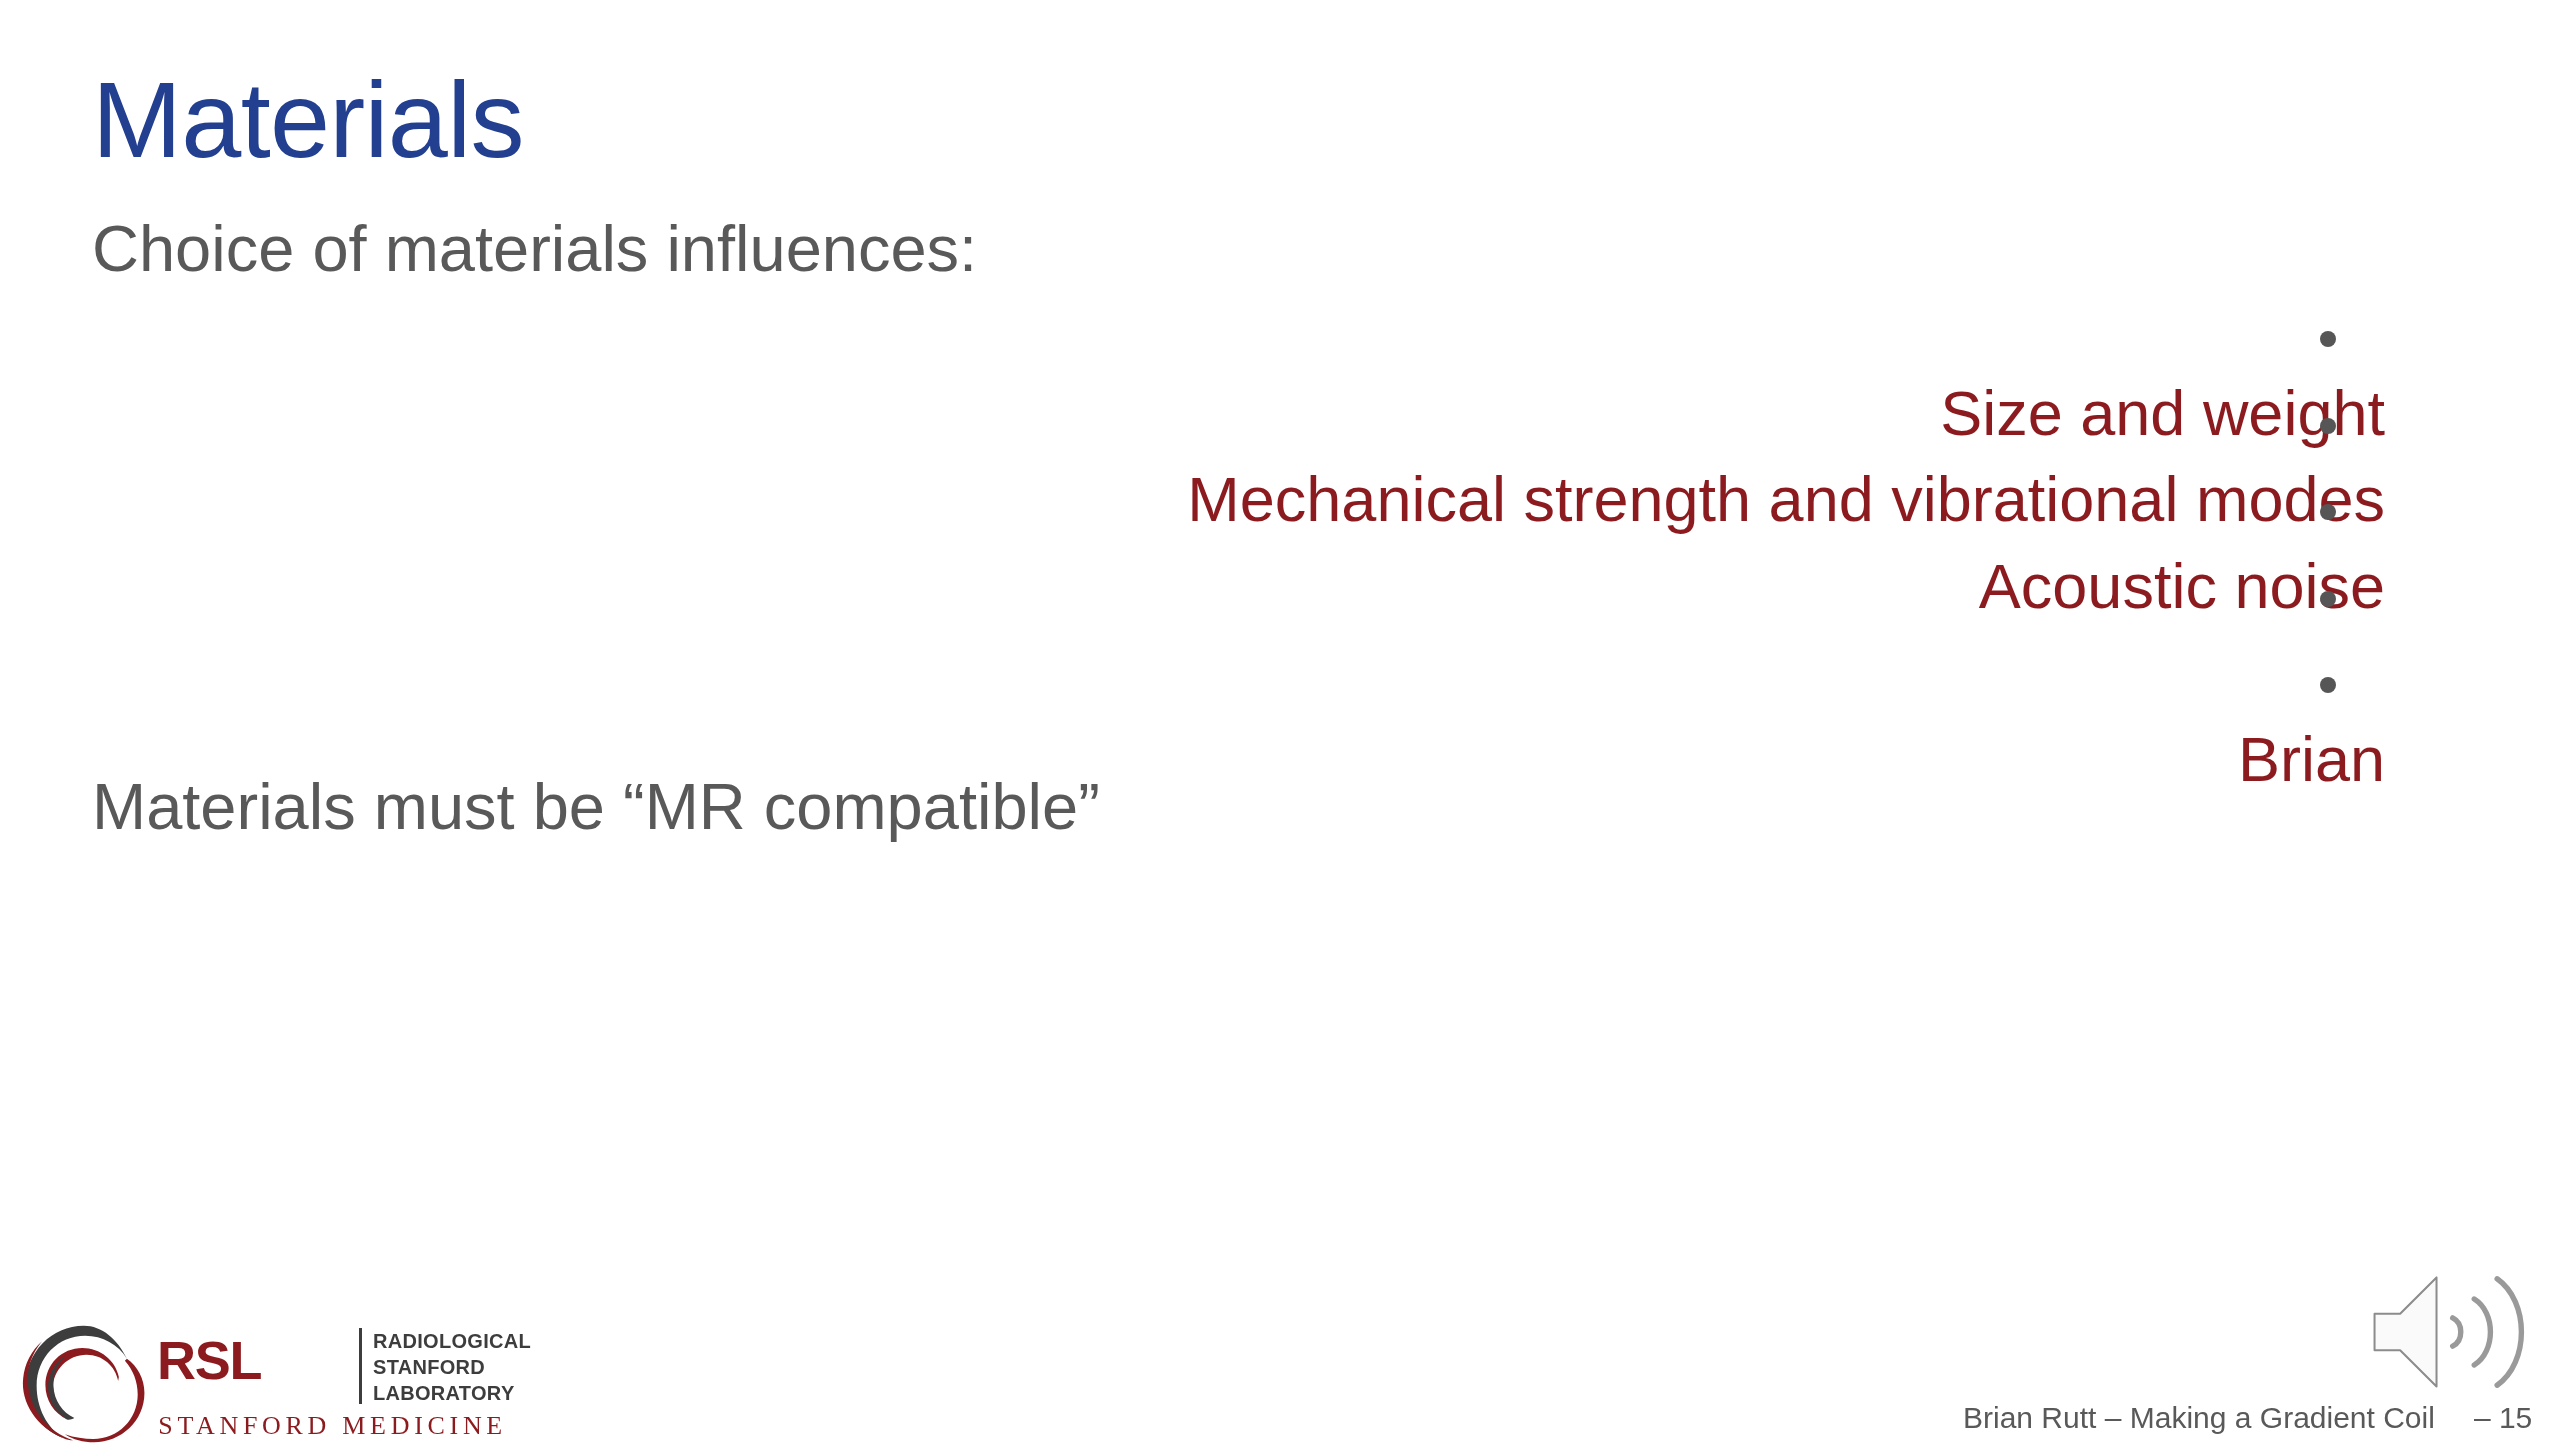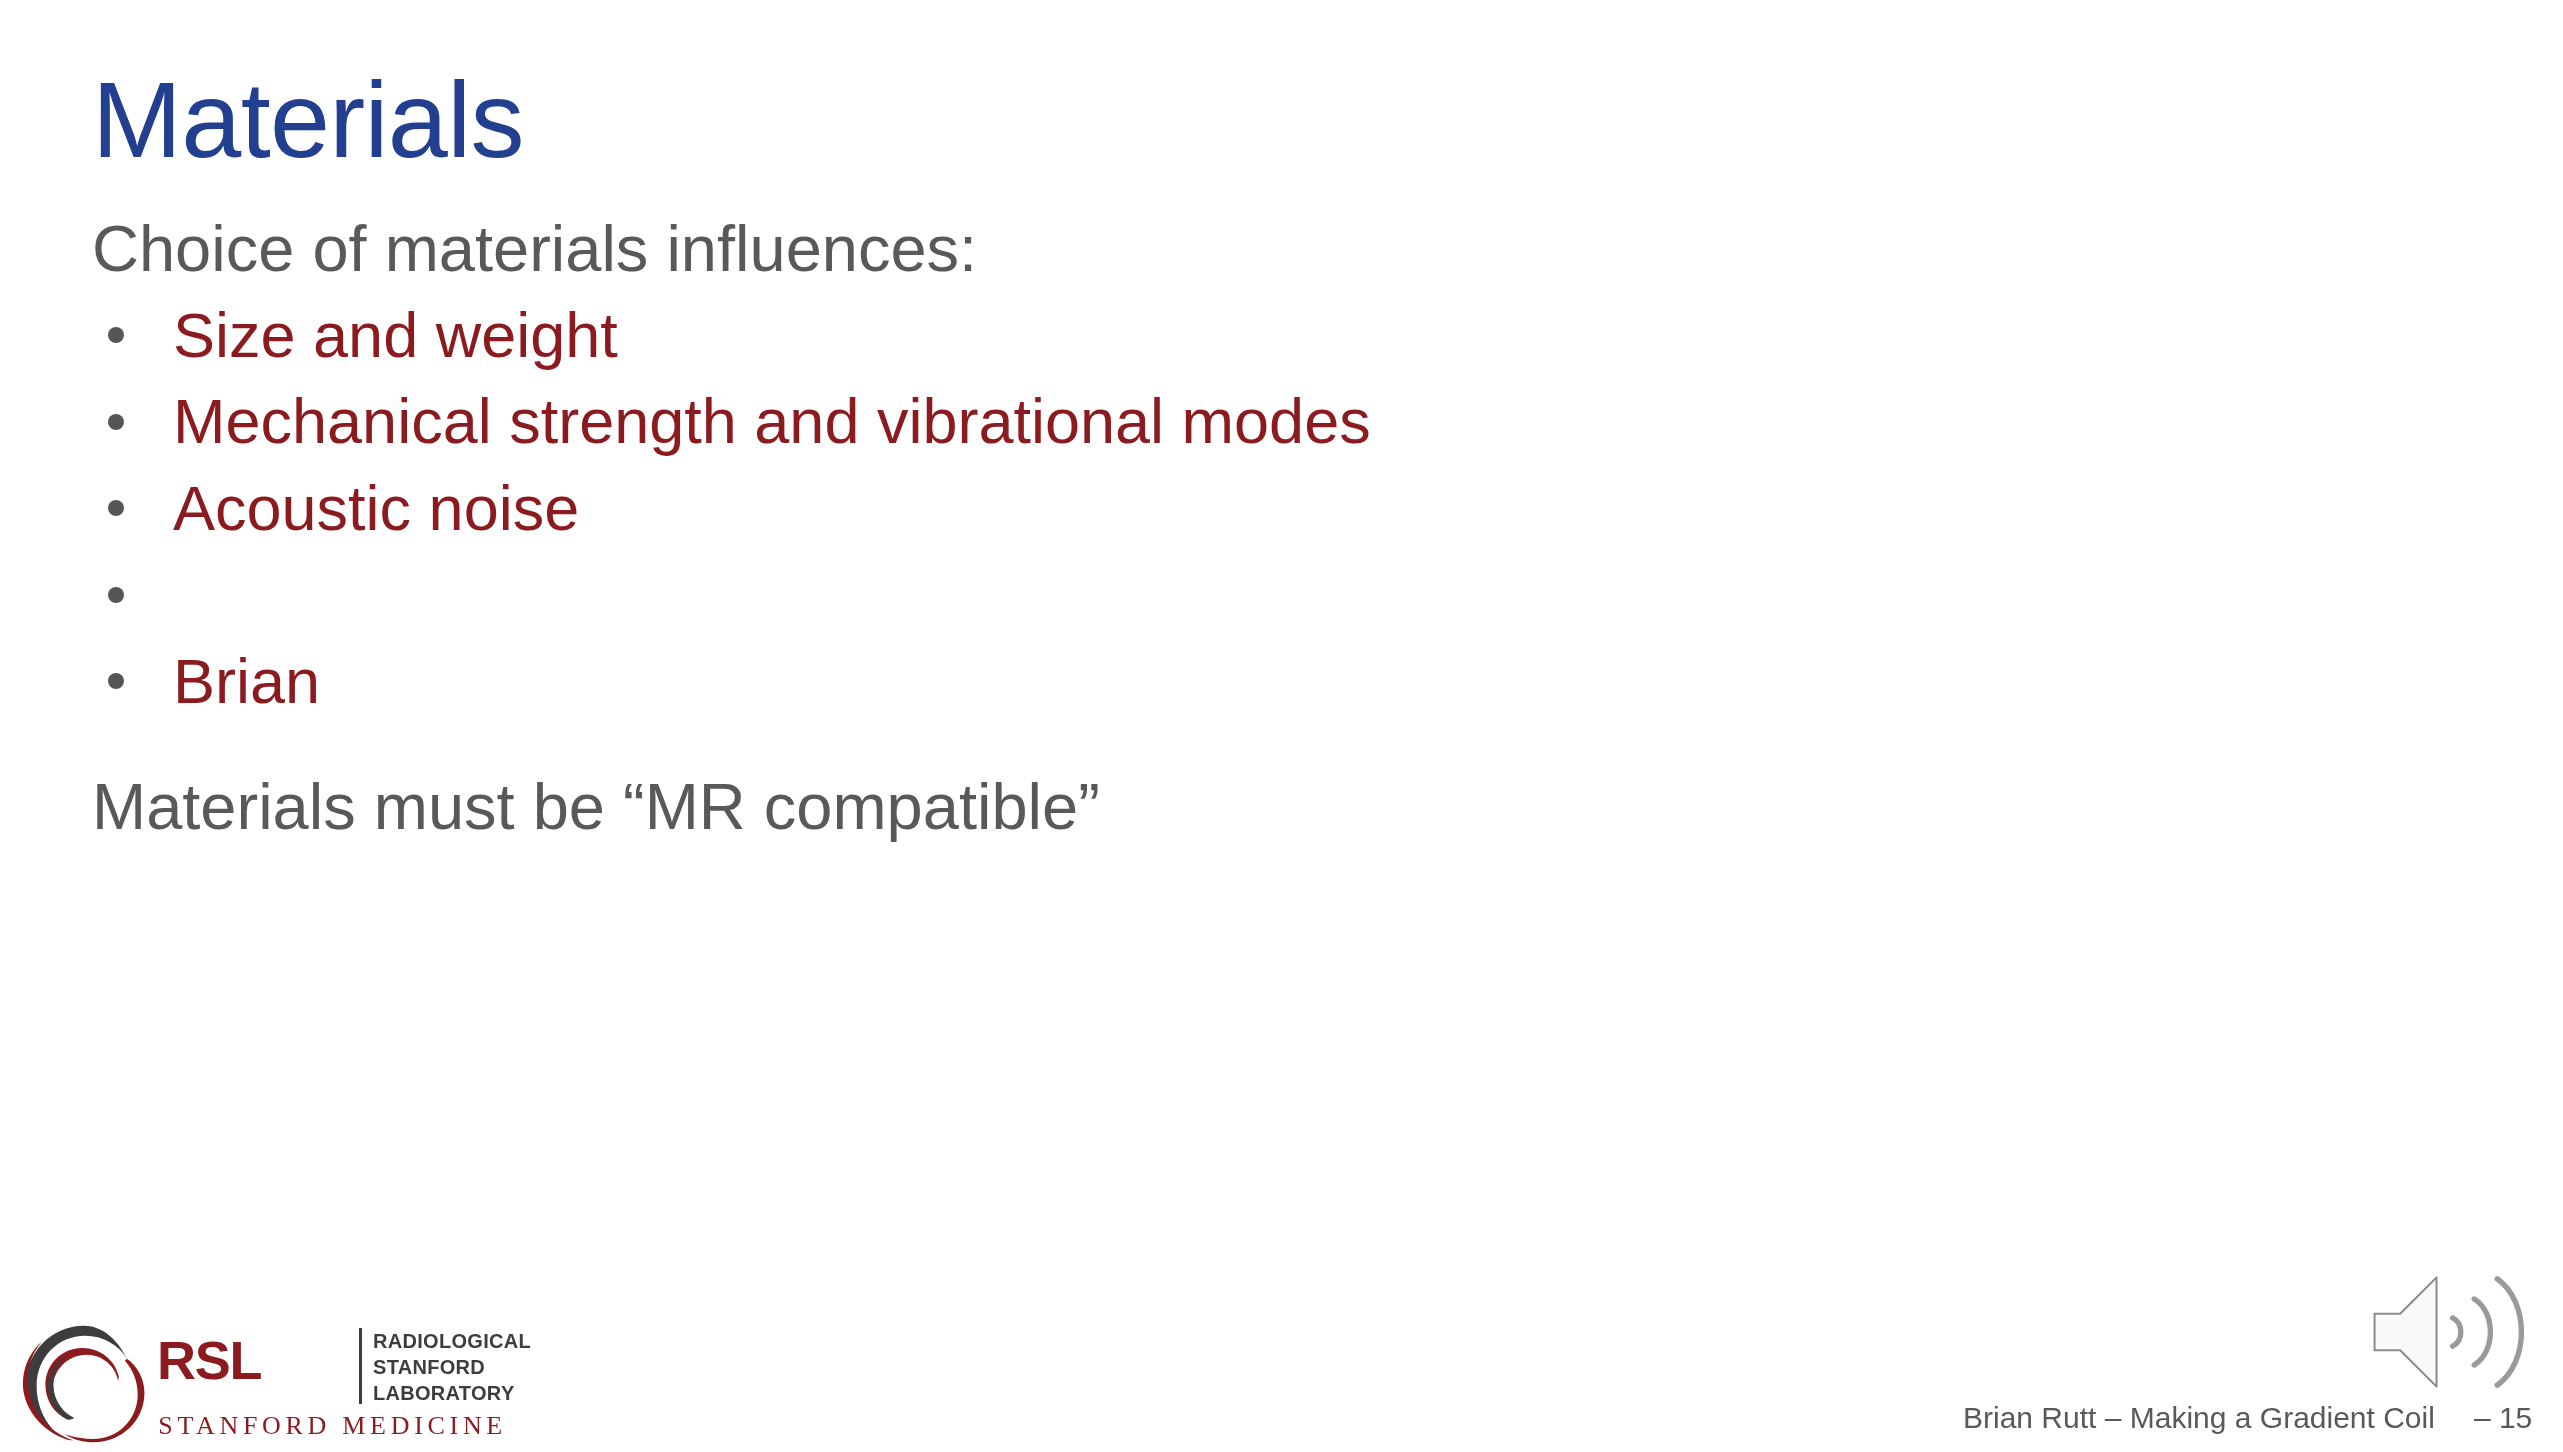--- a/index.html
+++ b/index.html
@@ -48,23 +48,24 @@
   }
 
   #bullet-list {
     list-style: none;
     margin: 17.5px 0 0 0;
     padding: 0;
   }
 
   .bullet-row {
     display: flex;
-    align-items: center;
+    align-items: flex-end;
     margin-bottom: 13.5px;
     height: 73px;
+    flex-direction: column;
   }
 
   .bullet-dot {
     width: 81px;
     flex: 0 0 81px;
     display: flex;
     align-items: center;
     justify-content: flex-start;
     padding-left: 16px;
     box-sizing: border-box;

